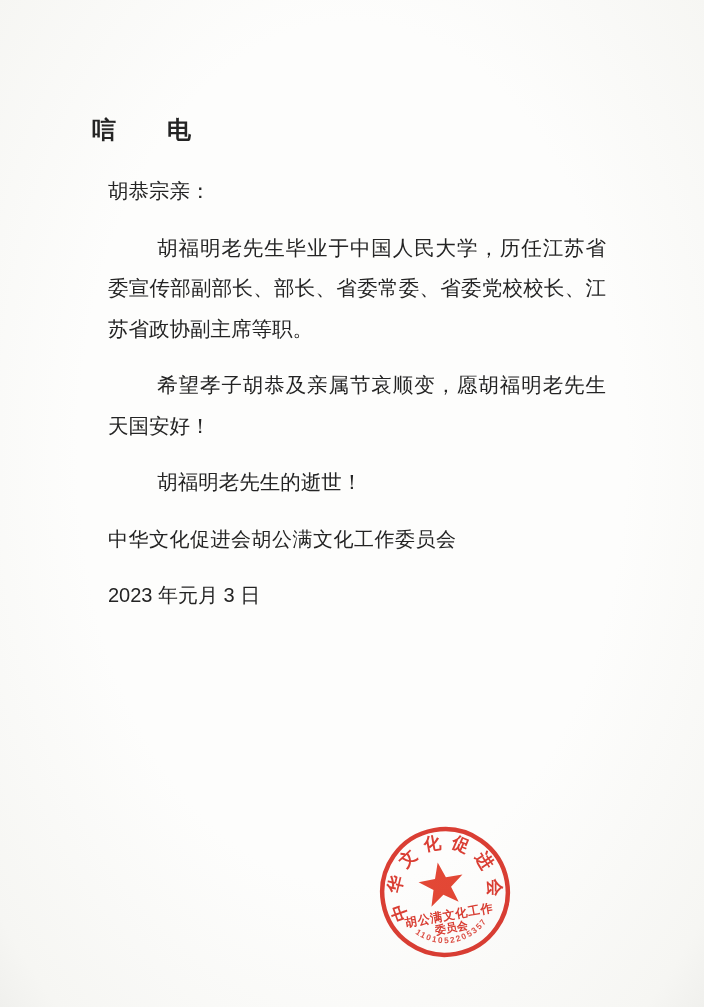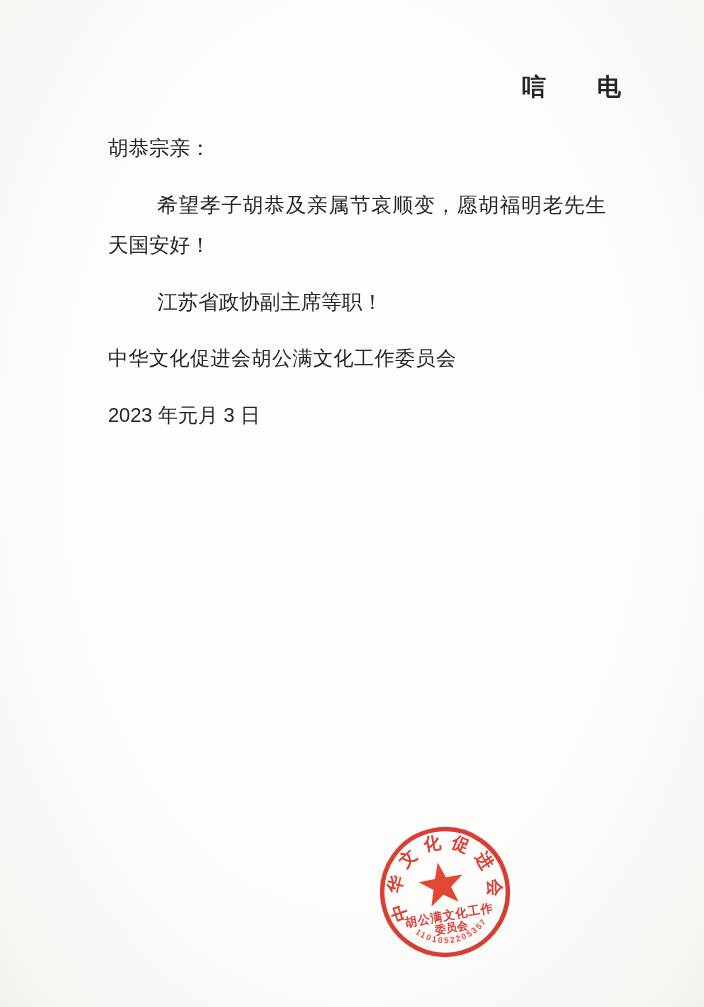--- a/index.html
+++ b/index.html
@@ -17,22 +17,22 @@
     overflow: hidden;
     color: #242424;
   }
   .content {
     position: absolute;
     left: 92px;
     right: 82px;
     top: 0;
   }
   .title {
-    margin: 73px 0 0 0;
-    text-align: right;
+    margin: 116px 0 0 0;
+    text-align: left;
     font-size: 24px;
     line-height: 28px;
     font-weight: bold;
     letter-spacing: 1px;
     white-space: pre;
   }
   .letter-body {
     margin-top: 27px;
     font-size: 20.5px;
     line-height: 40.5px;
@@ -80,22 +80,23 @@
 <body>
 
 <div class="page">
 
   <div class="content">
 
     <h1 class="title">唁　　电</h1>
 
     <div class="letter-body">
       <p class="salutation">胡恭宗亲：</p>
+      <p>胡福明老先生毕业于中国人民大学，历任江苏省委宣传部副部长、部长、省委常委、省委党校校长、江苏省政协副主席等职。</p>
       <p>希望孝子胡恭及亲属节哀顺变，愿胡福明老先生天国安好！</p>
-      <p>江苏省政协副主席等职！</p>
+      <p>胡福明老先生的逝世！</p>
       <p class="signature">中华文化促进会胡公满文化工作委员会</p>
       <p class="date-line">2023 年元月 3 日</p>
     </div>
 
   </div>
 
   <svg class="seal" viewBox="0 0 200 200" aria-hidden="true">
     <g transform="rotate(-10 100 100)">
       <circle cx="100" cy="100" r="91" fill="none" stroke="#d8291d" stroke-width="6.5"></circle>
       <defs>

